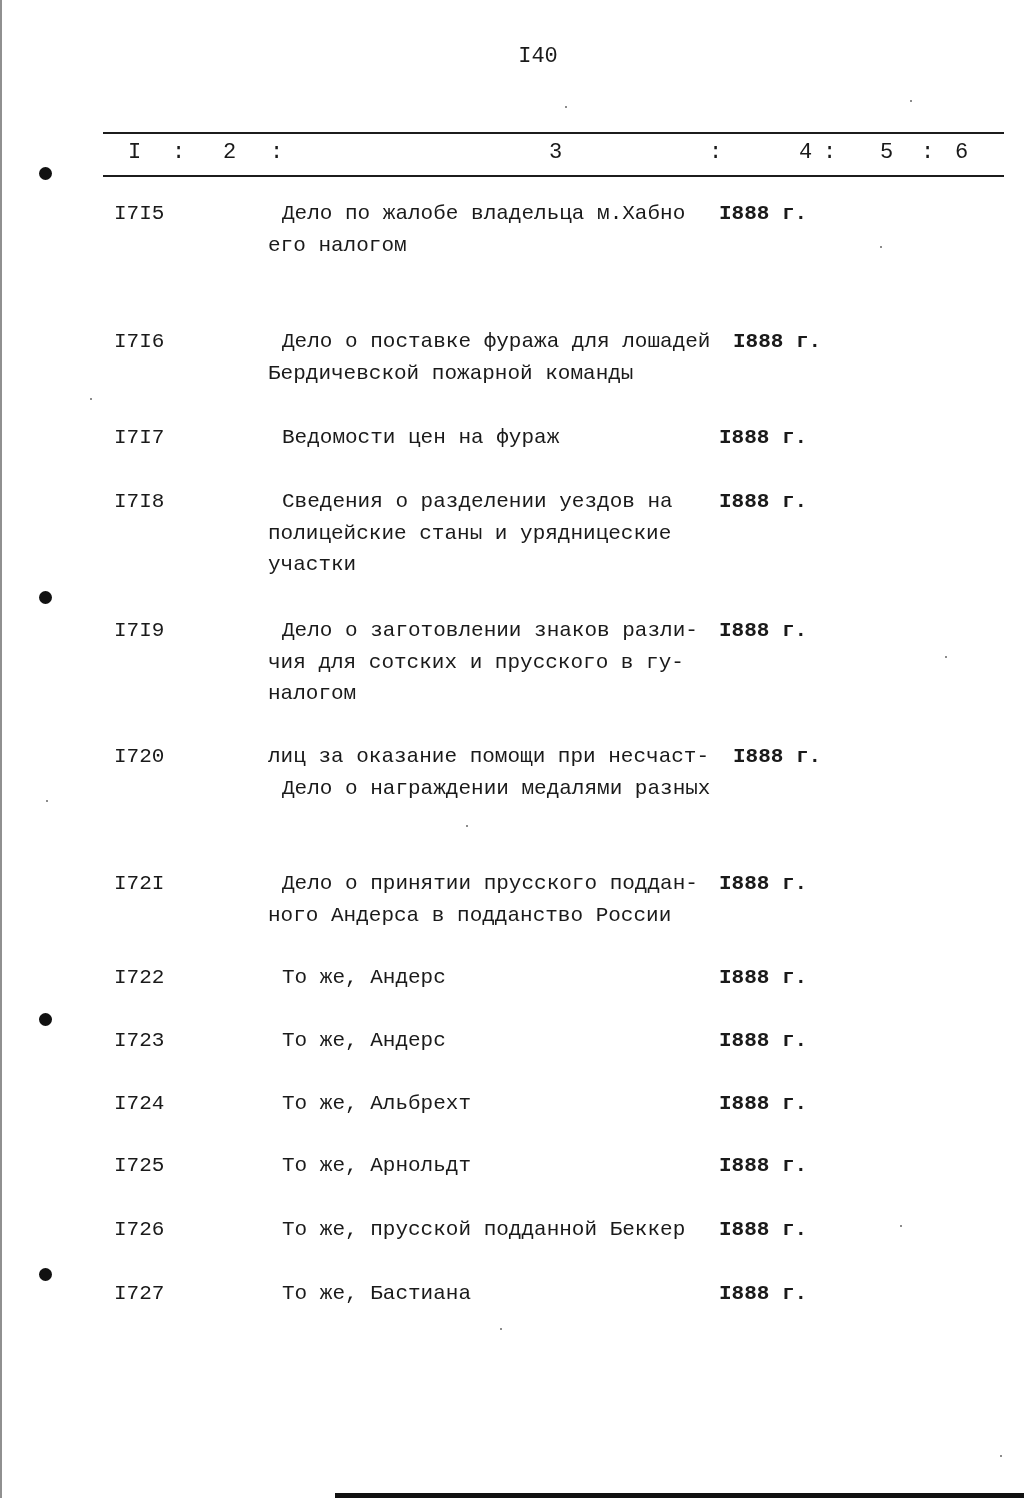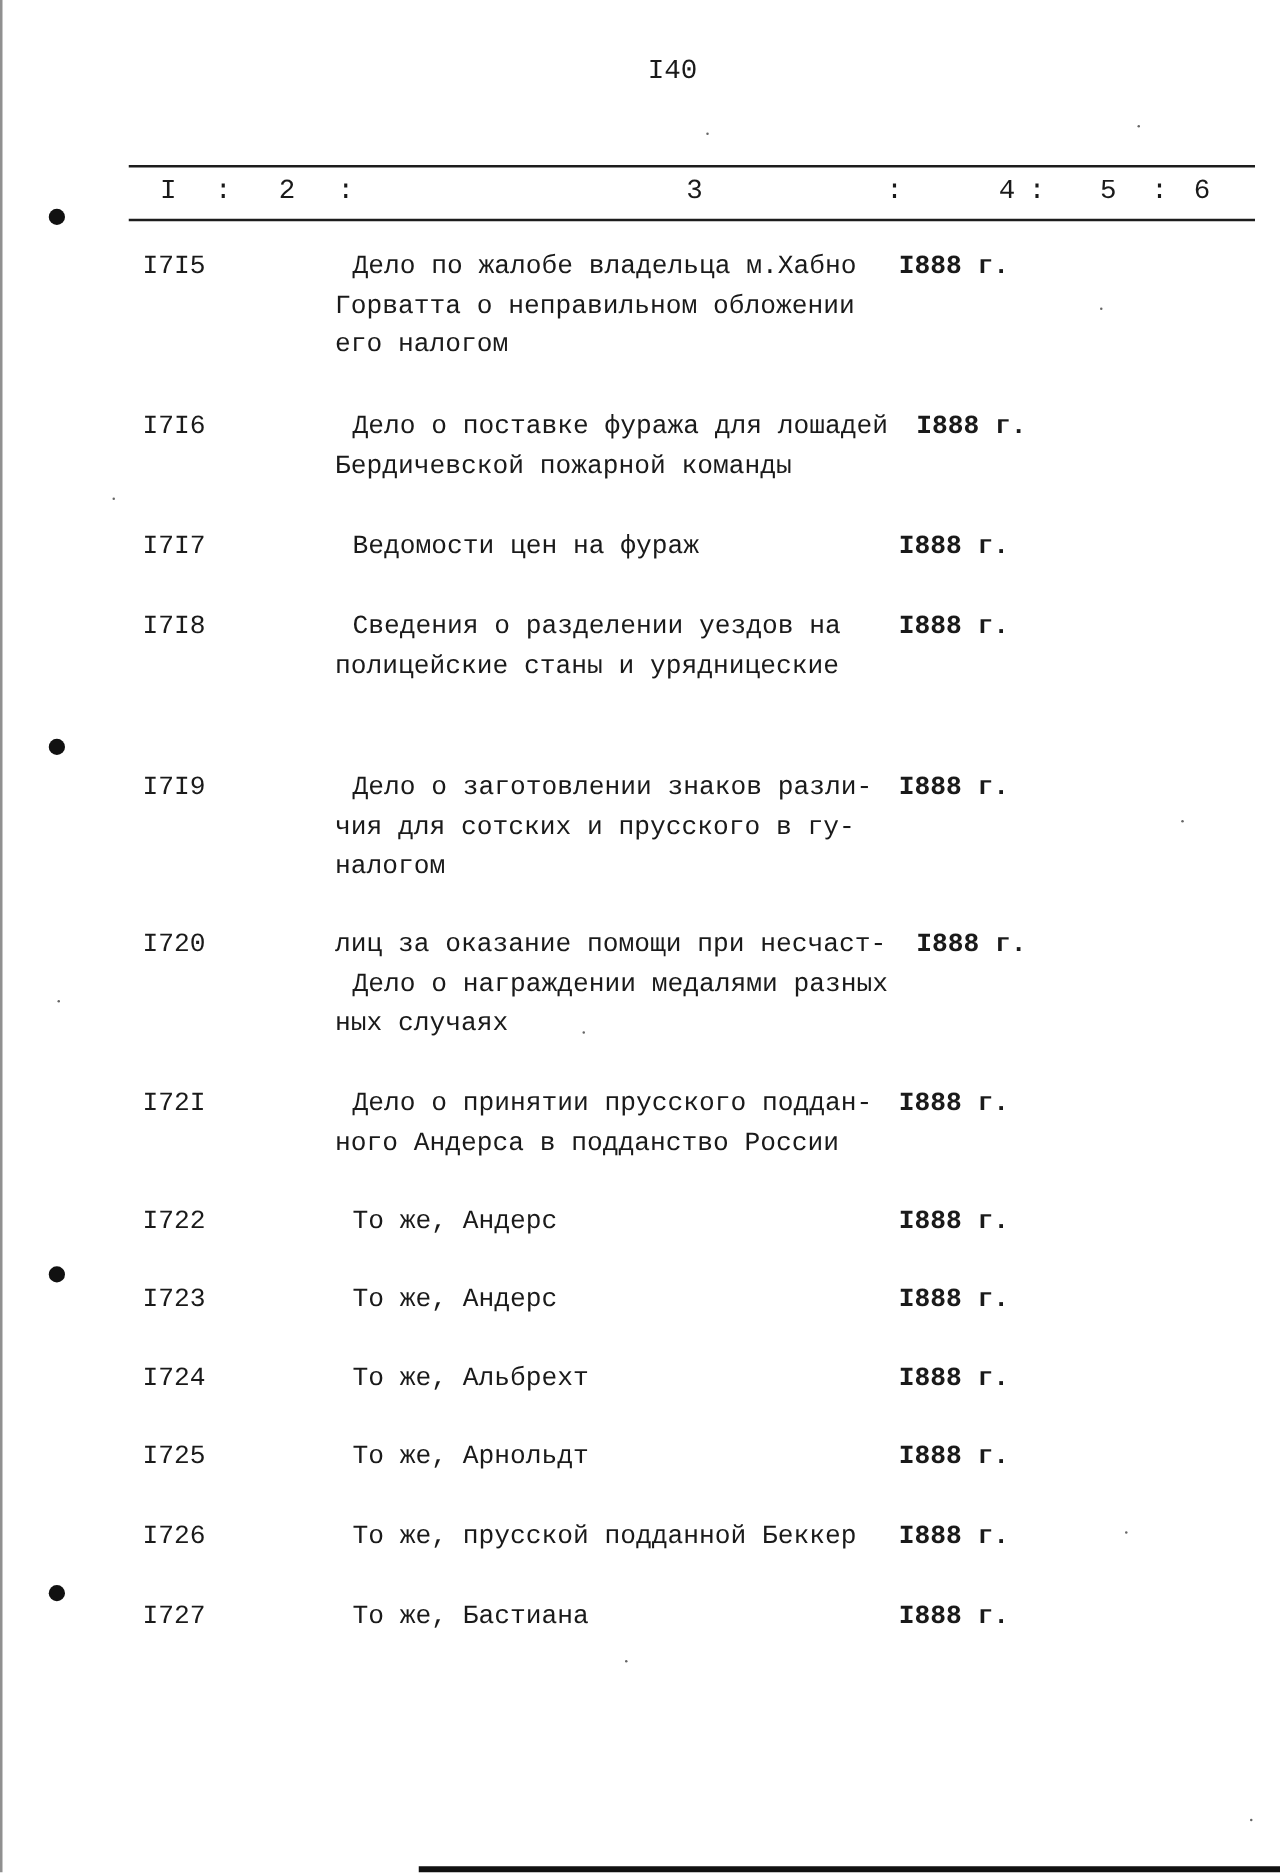--- a/index.html
+++ b/index.html
@@ -39,51 +39,51 @@
   <span style="left:799px">4</span>
   <span style="left:823px">:</span>
   <span style="left:880px">5</span>
   <span style="left:921px">:</span>
   <span style="left:955px">6</span>
 </div>
 <div class="rule bottom"></div>
 
 <div class="entry" style="top:198px">
   <span class="num">I7I5</span>
-  <div class="title"><div style="padding-left:14px">Дело по жалобе владельца м.Хабно</div><div>Горватта о неправильном обложении</div><div>его налогом</div></div>
+  <div class="title"><div style="padding-left:14px">Дело по жалобе владельца м.Хабно</div><div>его налогом</div></div>
   <span class="year">I888 г.</span>
 </div>
 
 <div class="entry" style="top:326px">
   <span class="num">I7I6</span>
   <div class="title"><div style="padding-left:14px">Дело о поставке фуража для лошадей</div><div>Бердичевской пожарной команды</div></div>
   <span class="year" style="left:733px">I888 г.</span>
 </div>
 
 <div class="entry" style="top:422px">
   <span class="num">I7I7</span>
   <div class="title"><div style="padding-left:14px">Ведомости цен на фураж</div></div>
   <span class="year">I888 г.</span>
 </div>
 
 <div class="entry" style="top:486px">
   <span class="num">I7I8</span>
-  <div class="title"><div style="padding-left:14px">Сведения о разделении уездов на</div><div>полицейские станы и урядницеские</div></div>
+  <div class="title"><div style="padding-left:14px">Сведения о разделении уездов на</div><div>полицейские станы и урядницеские</div><div>участки</div></div>
   <span class="year">I888 г.</span>
 </div>
 
 <div class="entry" style="top:615px">
   <span class="num">I7I9</span>
   <div class="title"><div style="padding-left:14px">Дело о заготовлении знаков разли-</div><div>чия для сотских и прусского в гу-</div><div>налогом</div></div>
   <span class="year">I888 г.</span>
 </div>
 
 <div class="entry" style="top:741px">
   <span class="num">I720</span>
-  <div class="title"><div>лиц за оказание помощи при несчаст-</div><div style="padding-left:14px">Дело о награждении медалями разных</div><div>ных случаях</div></div>
+  <div class="title"><div>лиц за оказание помощи при несчаст-</div><div style="padding-left:14px">Дело о награждении медалями разных</div></div>
   <span class="year" style="left:733px">I888 г.</span>
 </div>
 
 <div class="entry" style="top:868px">
   <span class="num">I72I</span>
   <div class="title"><div style="padding-left:14px">Дело о принятии прусского поддан-</div><div>ного Андерса в подданство России</div></div>
   <span class="year">I888 г.</span>
 </div>
 
 <div class="entry" style="top:962px">

